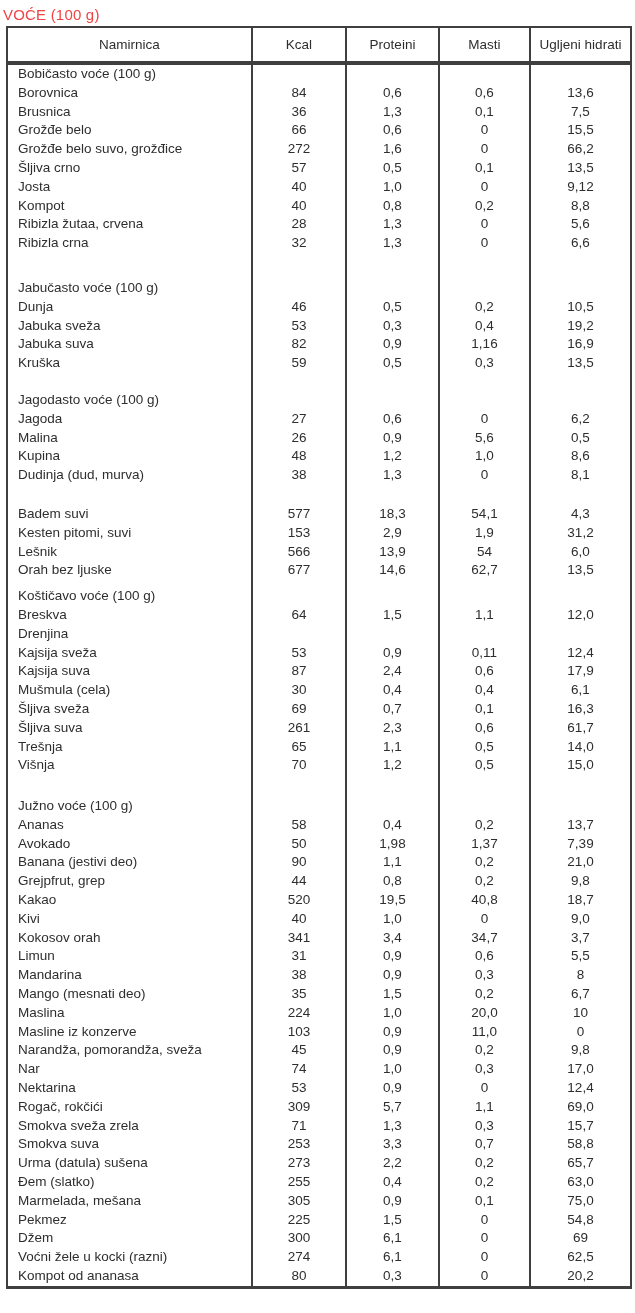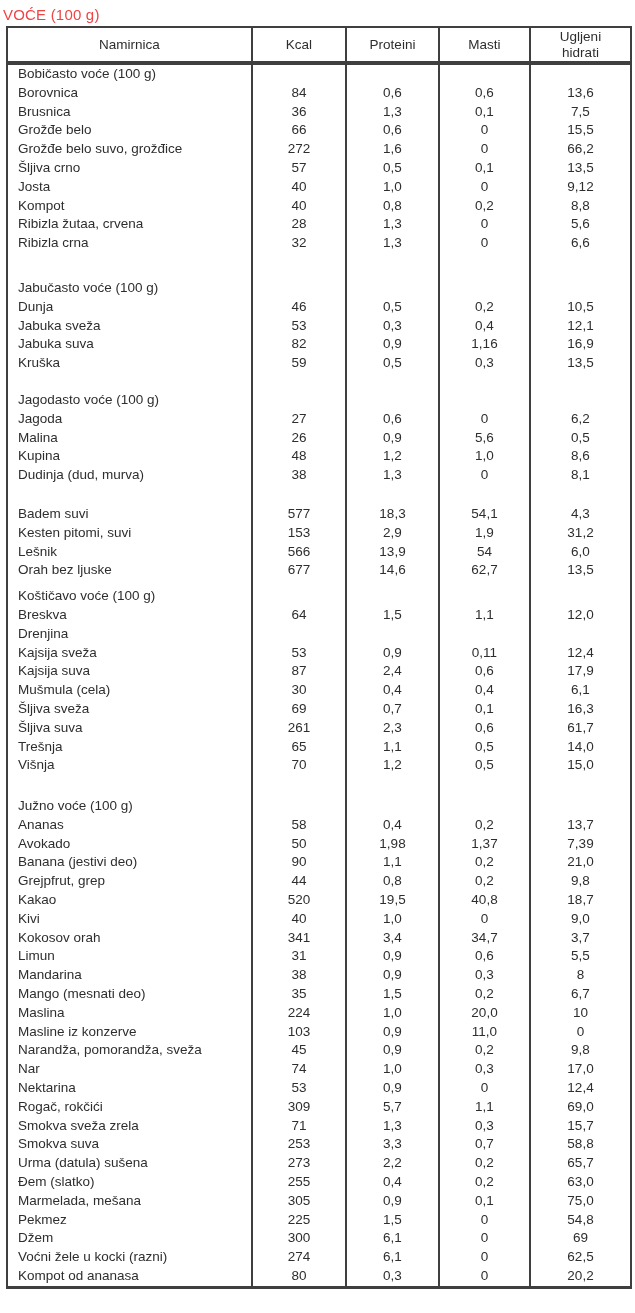--- a/index.html
+++ b/index.html
@@ -38,21 +38,21 @@
   .food-table thead th {
     font-weight: 400;
     font-size: 13.5px;
     padding: 0;
     line-height: 1.15;
     text-align: center;
     vertical-align: middle;
     border-bottom: 4px solid #3f3f3f;
     color: #2e2e2e;
   }
-  .food-table thead th.c-carbs { padding: 0 16px; }
+  .food-table thead th.c-carbs { padding: 0 8px; }
   .food-table tbody tr { height: 18.8px; }
   .food-table tbody td {
     padding: 0;
     font-size: 13.5px;
     line-height: 18.8px;
     white-space: nowrap;
     overflow: hidden;
     vertical-align: middle;
   }
   .food-table td.c-name {
@@ -176,21 +176,21 @@
           <td class="c-num">46</td>
           <td class="c-num">0,5</td>
           <td class="c-num">0,2</td>
           <td class="c-num">10,5</td>
         </tr>
         <tr>
           <td class="c-name">Jabuka sveža</td>
           <td class="c-num">53</td>
           <td class="c-num">0,3</td>
           <td class="c-num">0,4</td>
-          <td class="c-num">12,1</td>
+          <td class="c-num">19,2</td>
         </tr>
         <tr>
           <td class="c-name">Jabuka suva</td>
           <td class="c-num">82</td>
           <td class="c-num">0,9</td>
           <td class="c-num">1,16</td>
           <td class="c-num">16,9</td>
         </tr>
         <tr>
           <td class="c-name">Kruška</td>

